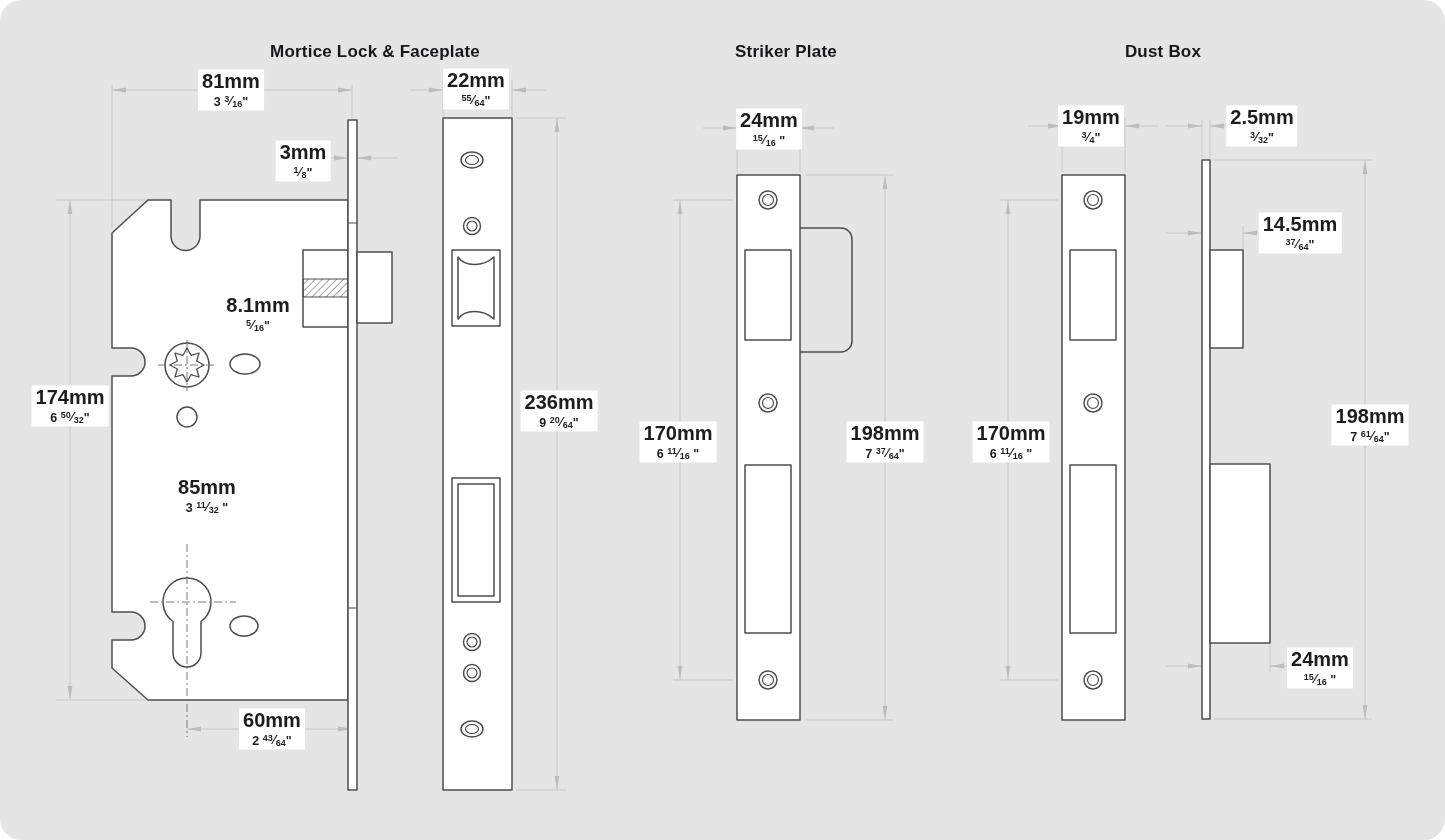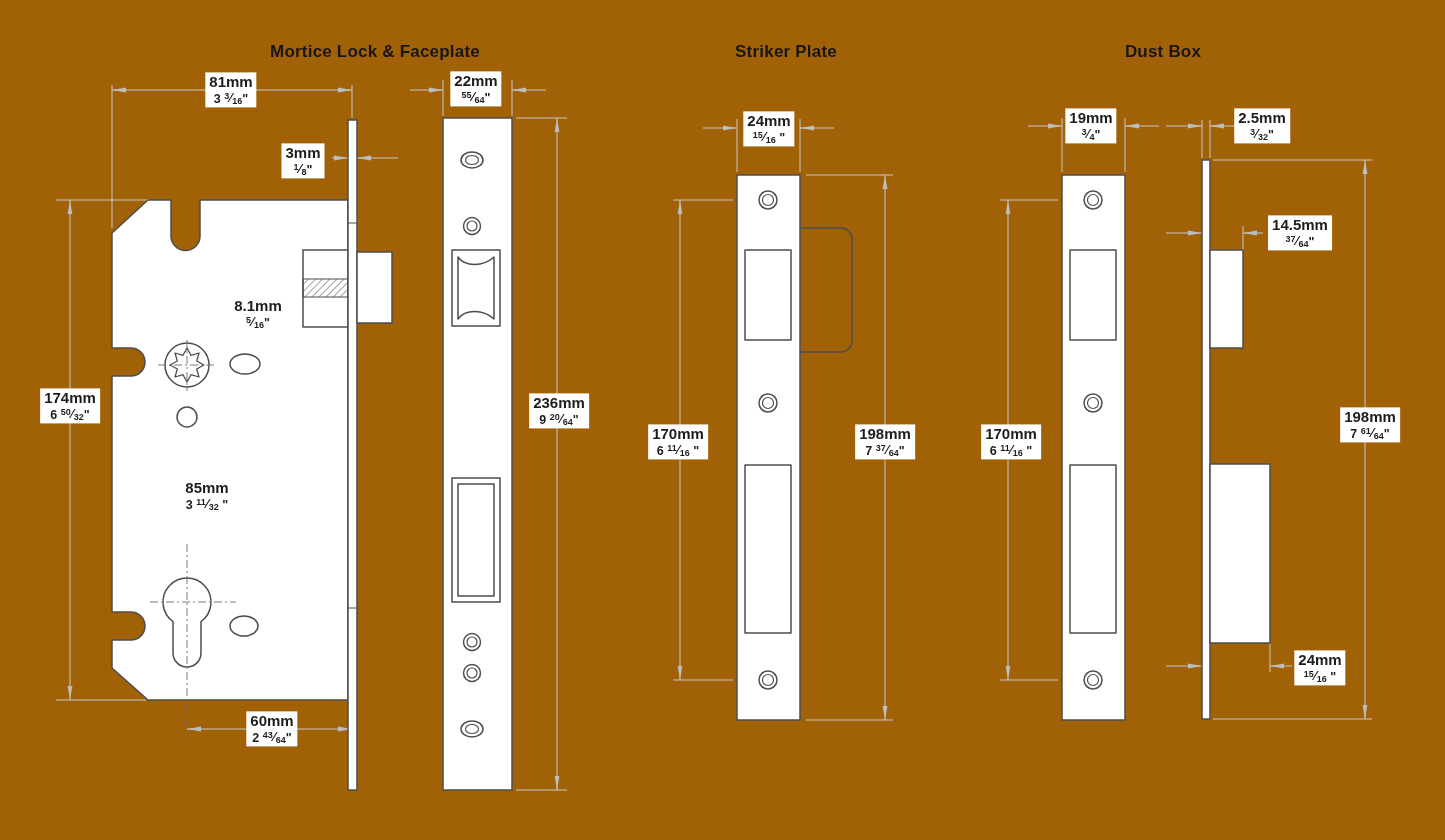--- a/index.html
+++ b/index.html
@@ -1,23 +1,23 @@
 <!DOCTYPE html>
 <html><head>
 <meta charset="utf-8">
 <style>
   html,body{margin:0;padding:0;background:#ffffff;}
-  #canvas{position:relative;width:1445px;height:840px;background:#a16207;overflow:hidden;
-          font-family:"Liberation Sans", sans-serif;}
+  #canvas{position:relative;width:1445px;height:840px;background:#e5e5e5;overflow:hidden;
+          font-family:"Liberation Sans", sans-serif;border-radius:21px;}
   #linework{position:absolute;left:0;top:0;}
   .title{position:absolute;transform:translate(-50%,-50%);font-size:17px;font-weight:700;
          color:#17171a;white-space:nowrap;letter-spacing:.2px;}
   .dim{position:absolute;transform:translate(-50%,-50%);text-align:center;background:#ffffff;
        padding:1px 4px;color:#1d1d1f;font-weight:700;white-space:nowrap;line-height:1.18;}
-  .dim .mm{display:block;font-size:15px;}
+  .dim .mm{display:block;font-size:20px;}
   .dim .in{display:block;font-size:12.5px;}
   .dim sup{font-size:.72em;vertical-align:.42em;}
   .dim sub{font-size:.72em;vertical-align:-.06em;}
   .fsl{padding:0 .5px;}
 </style>
 </head>
 <body>
 
 <div id="canvas">
 

